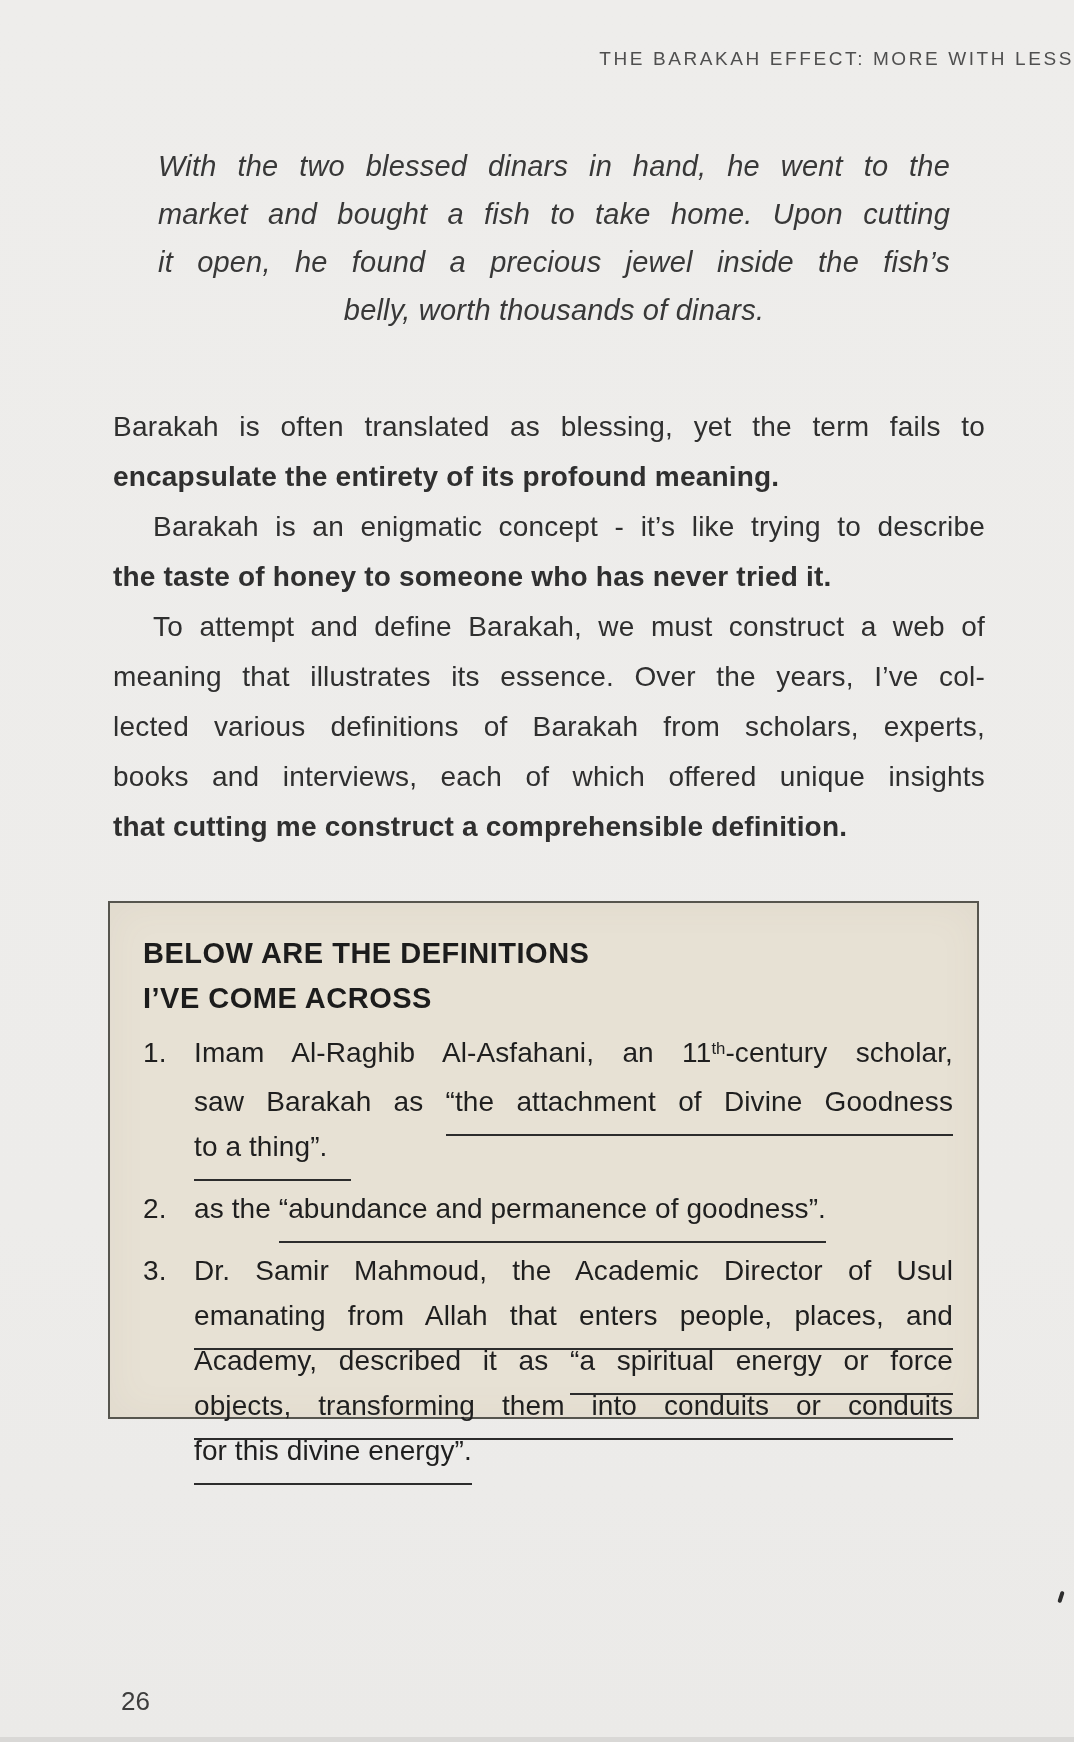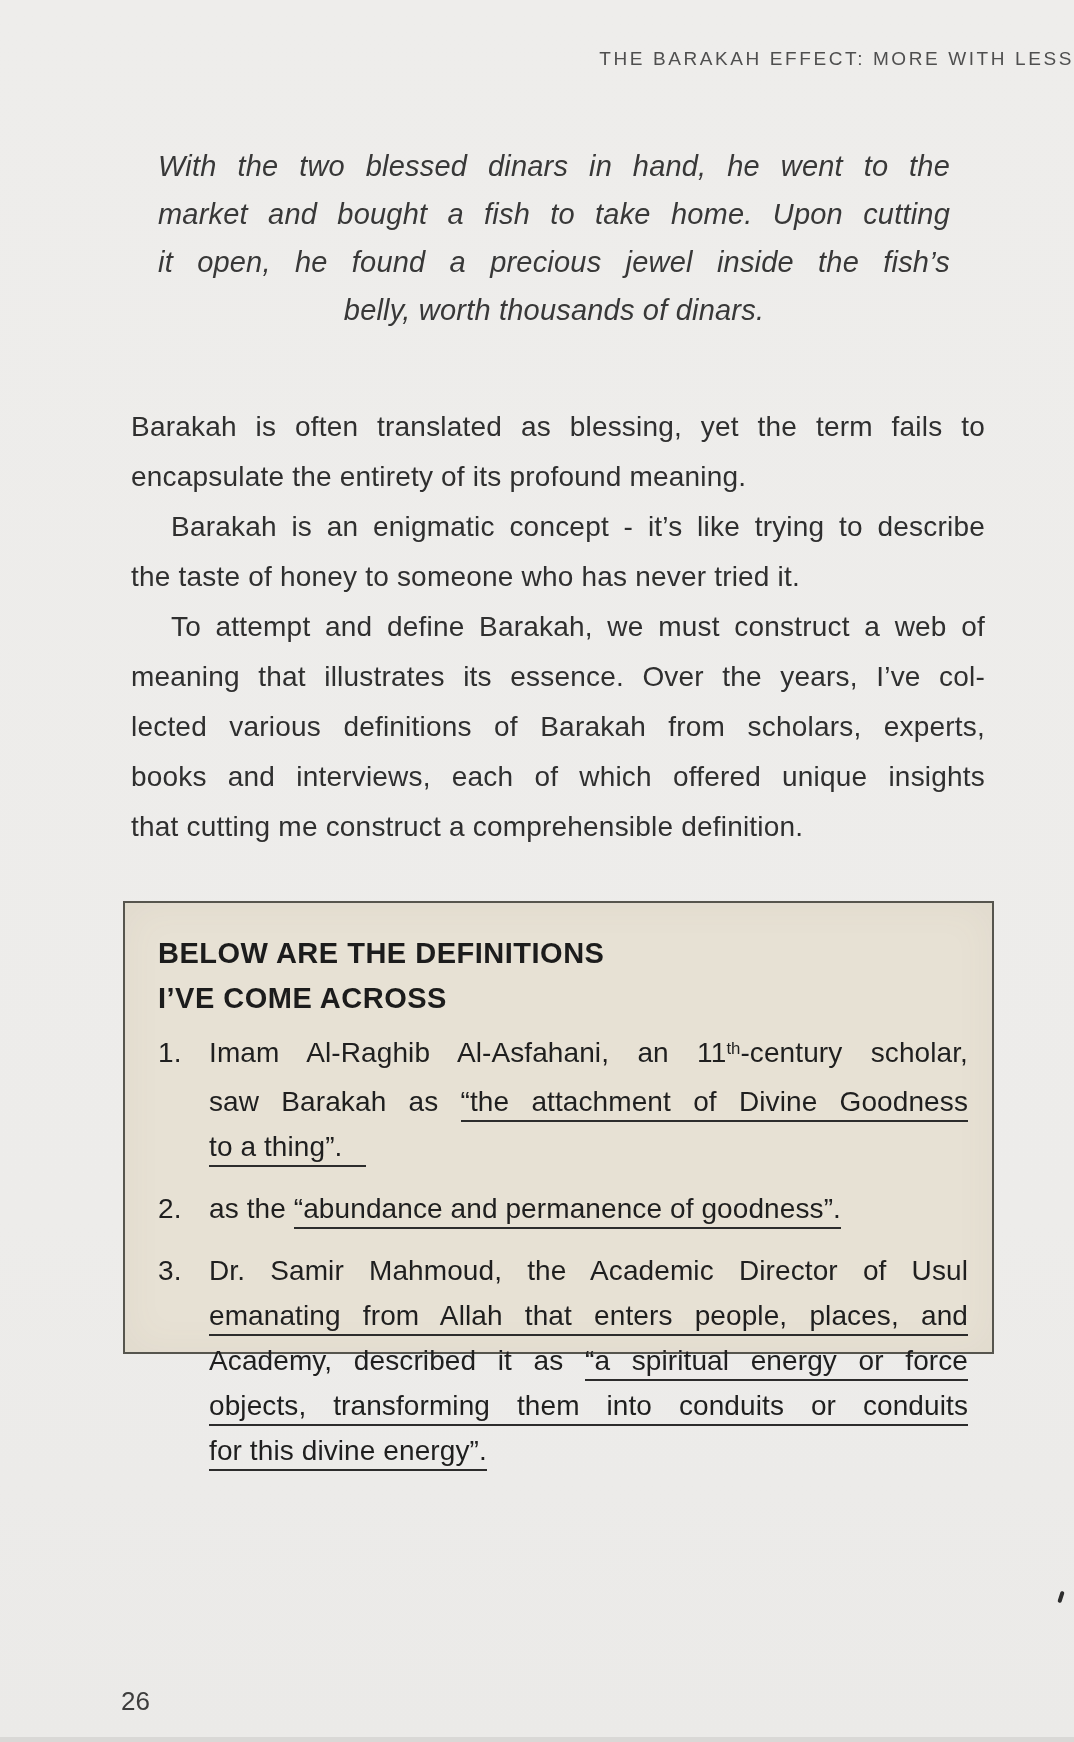--- a/index.html
+++ b/index.html
@@ -39,25 +39,25 @@
     letter-spacing:0.2px;
   }
   .quote .line{text-align:justify;text-align-last:justify;}
   .quote .line.last{text-align:center;text-align-last:center;}
   .body-text{
     position:absolute;left:113px;top:402px;width:872px;
     font-size:28px;line-height:50px;
     color:var(--body-text);
     letter-spacing:0.2px;
   }
-  .body-text .line{text-align:justify;text-align-last:justify;margin-left:18px;}
+  .body-text .line{text-align:justify;text-align-last:justify;}
   .body-text .line.pfirst{text-indent:40px;}
-  .body-text .line.plast{text-align-last:left;}
+  .body-text .line.plast{text-align-last:left;font-weight:bold;}
   .def-box{
-    position:absolute;left:123px;top:901px;width:871px;height:453px;
+    position:absolute;left:108px;top:901px;width:871px;height:518px;
     background:var(--box-bg);
     border:2px solid var(--box-border);
     padding:28px 24px 0 33px;
     color:var(--box-text);
     box-shadow:inset 0 0 40px rgba(120,110,90,0.06);
   }
   .box-heading{
     font-weight:bold;
     font-size:29px;line-height:45px;
     letter-spacing:0.5px;
@@ -69,21 +69,21 @@
     font-size:28px;line-height:45px;
     margin-bottom:17px;
     letter-spacing:0.1px;
   }
   .def-num{width:51px;flex:none;}
   .def-lines{flex:1;min-width:0;}
   .def-lines .line{text-align:justify;text-align-last:justify;}
   .def-lines .line.last{text-align-last:left;}
   .u{
     border-bottom:2.5px solid #2c2c2c;
-    padding-bottom:3px;
+    padding-bottom:17px;
   }
   sup.th{
     font-size:0.6em;
     vertical-align:baseline;
     position:relative;top:-0.5em;
     letter-spacing:0;
   }
   .page-number{
     position:absolute;left:121px;top:1686px;
     font-size:26px;color:#3d3d3d;

